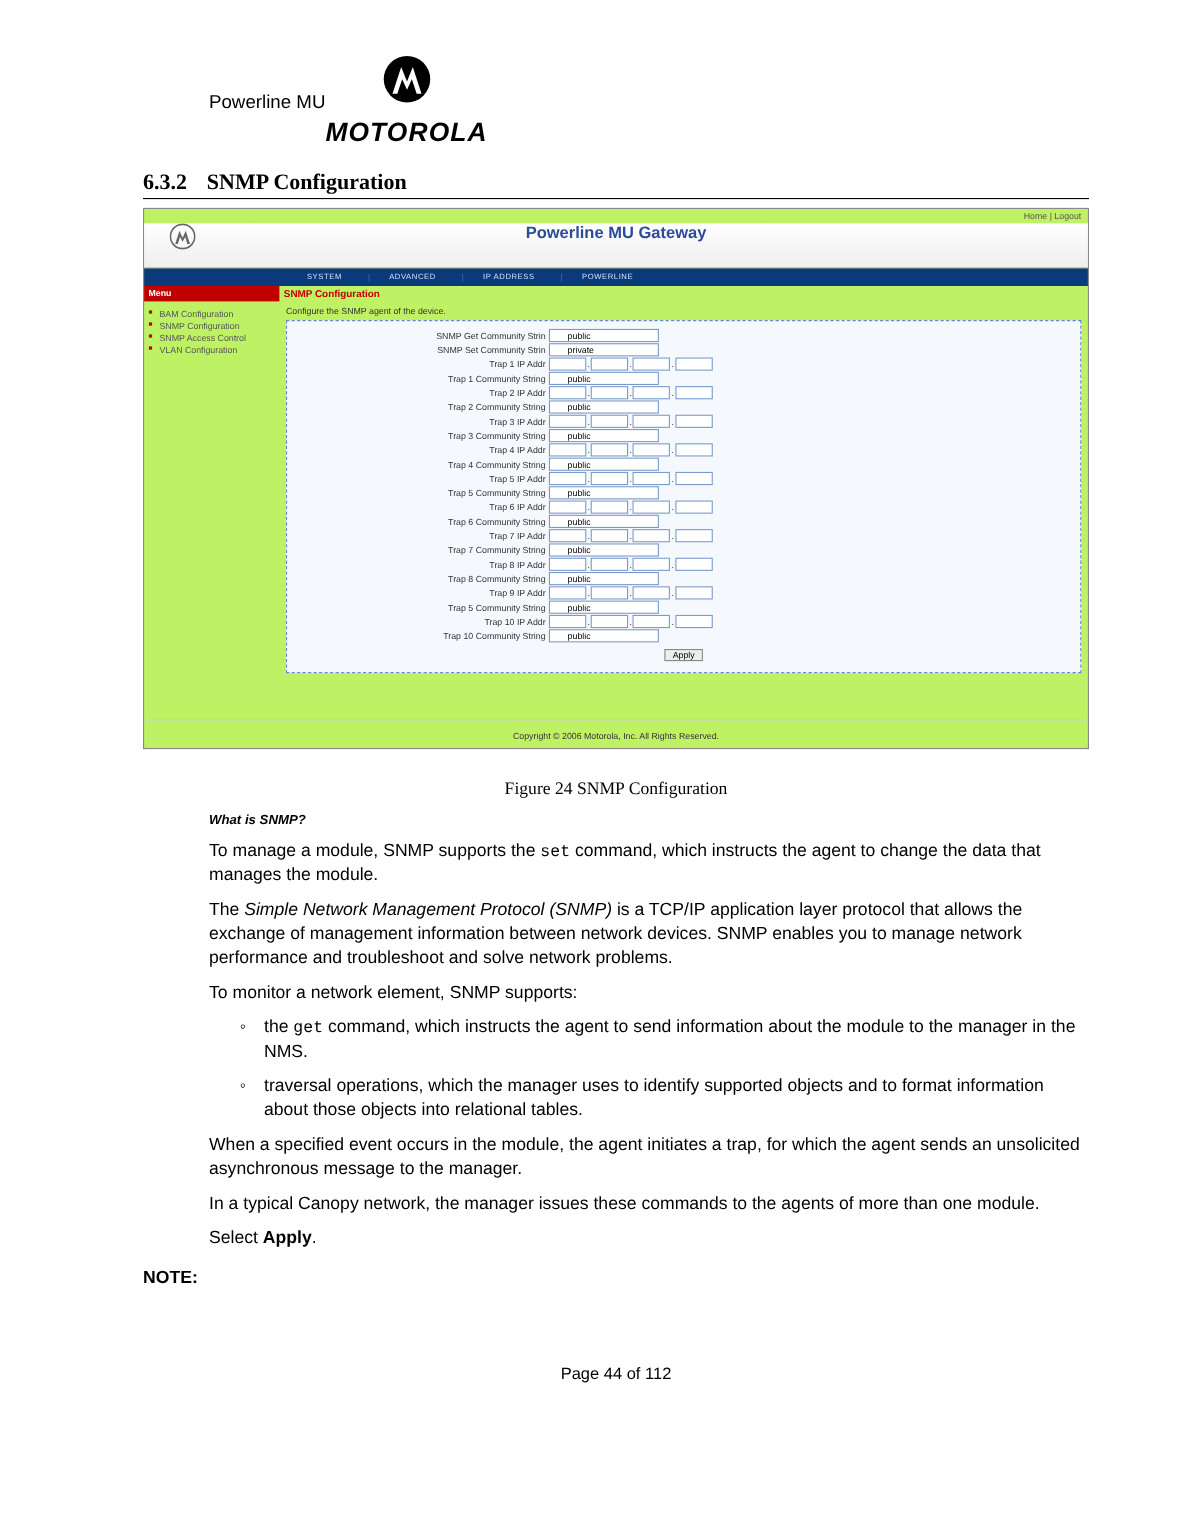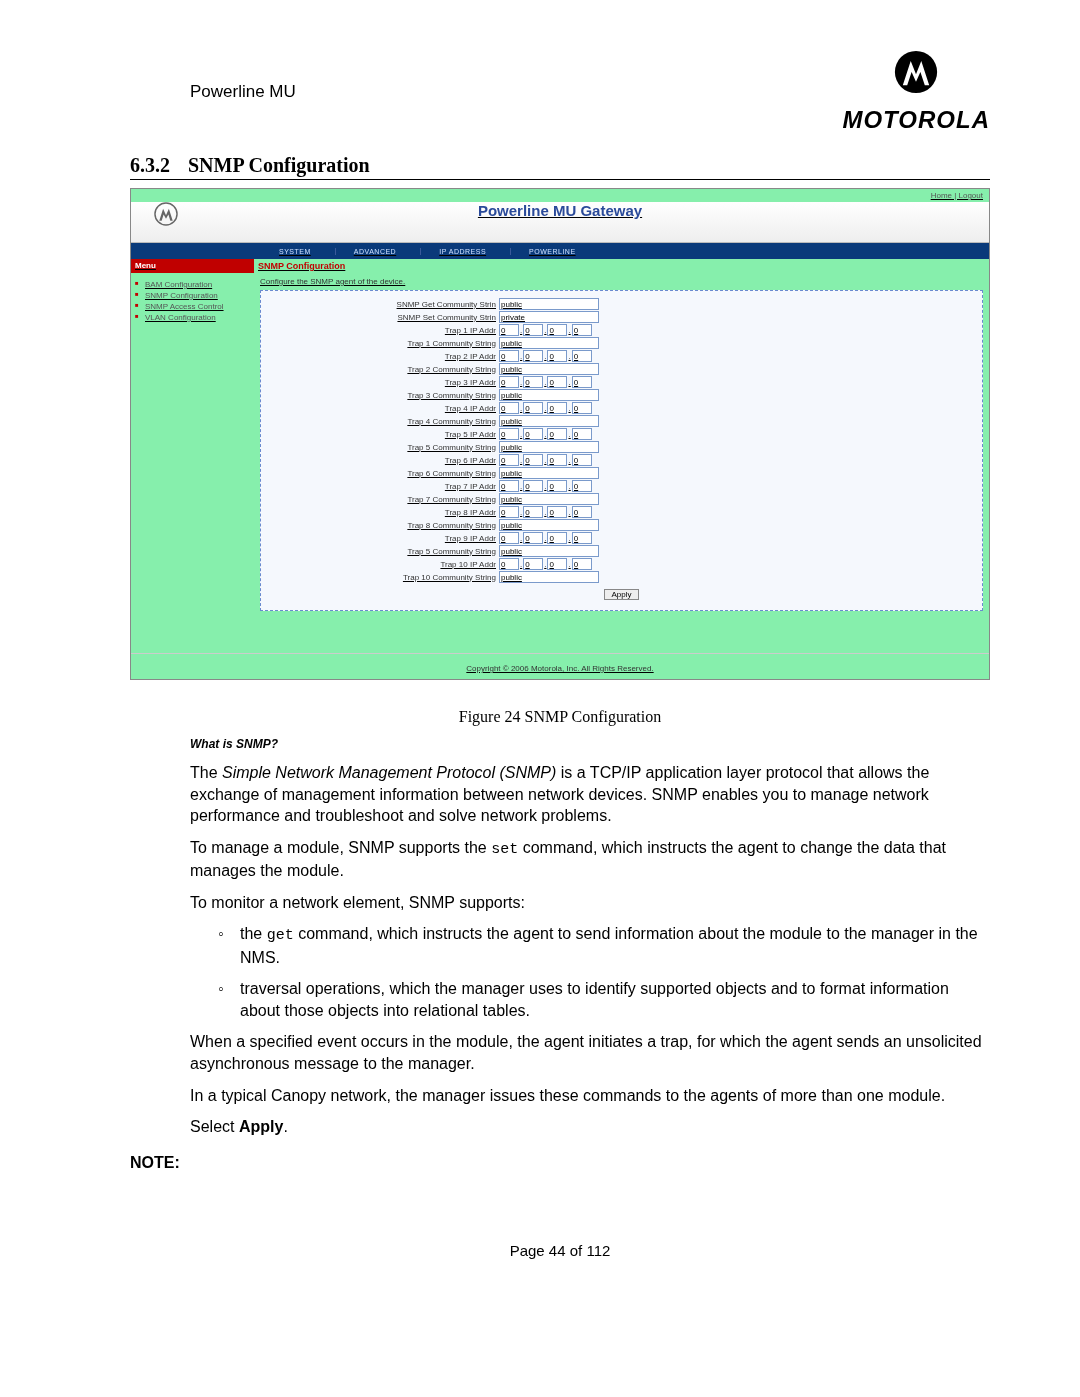--- a/index.html
+++ b/index.html
@@ -12,21 +12,21 @@
   .page {
     width: 1080px;
     min-height: 1397px;
     margin: 0 auto;
     position: relative;
     padding: 50px 90px 40px 130px;
     box-sizing: border-box;
   }
   .hdr-row {
     display: flex;
-    justify-content: space-between;
+    justify-content: flex-start;
     align-items: center;
     margin-bottom: 20px;
   }
   .hdr-row .prod {
     font-size: 17px;
     padding-left: 60px;
   }
   .hdr-row .logo {
     display: flex;
     align-items: center;
@@ -48,22 +48,21 @@
     border-bottom: 1px solid #000;
     padding-bottom: 2px;
     margin-bottom: 8px;
   }
   .section-title .num { margin-right: 18px; }
   .screenshot {
     border: 1px solid #888;
     width: 100%;
     box-sizing: border-box;
     font-size: 9px;
-    background: #86efac;
-    text-decoration: underline;
+    background: #bef264;
   }
   .ss-top {
     display: flex;
     justify-content: flex-end;
     font-size: 8px;
     color: #555;
     padding: 2px 6px;
   }
   .ss-header {
     display: flex;
@@ -166,21 +165,21 @@
   .form-row .lbl {
     width: 225px;
     text-align: right;
     font-size: 8px;
     color: #333;
     padding-right: 3px;
   }
   .form-row input {
     font-size: 8px;
     height: 12px;
-    padding: 0 1px;
+    padding: 0 16px;
     border: 1px solid #7a9acb;
     background: #fff;
     box-sizing: border-box;
   }
   .form-row .wide { width: 100px; }
   .form-row .oct { width: 20px; text-align: left; }
   .form-row .dot {
     font-size: 8px;
     padding: 0 1px;
     color: #333;
@@ -462,24 +461,24 @@
       </div>
     </div>
     <div class="ss-copy">Copyright  ©  2006  Motorola, Inc.  All Rights Reserved.</div>
   </div>
 
   <div class="figcap">Figure 24 SNMP Configuration</div>
 
   <div class="body-txt">
     <h4>What is SNMP?</h4>
     <p>
-      <span>The </span><i>Simple Network Management Protocol (SNMP)</i><span> is a TCP/IP application layer protocol that allows the exchange of management information between network devices. SNMP enables you to manage network performance and troubleshoot and solve network problems.</span>
+      <span>To manage a module, SNMP supports the </span><code>set</code><span> command, which instructs the agent to change the data that manages the module.</span>
     </p>
     <p>
-      <span>To manage a module, SNMP supports the </span><code>set</code><span> command, which instructs the agent to change the data that manages the module.</span>
+      <span>The </span><i>Simple Network Management Protocol (SNMP)</i><span> is a TCP/IP application layer protocol that allows the exchange of management information between network devices. SNMP enables you to manage network performance and troubleshoot and solve network problems.</span>
     </p>
     <p>To monitor a network element, SNMP supports:</p>
     <ul>
       <li>
         <span>the </span><code>get</code><span> command, which instructs the agent to send information about the module to the manager in the NMS.</span>
       </li>
       <li>traversal operations, which the manager uses to identify supported objects and to format information about those objects into relational tables.</li>
     </ul>
     <p>When a specified event occurs in the module, the agent initiates a trap, for which the agent sends an unsolicited asynchronous message to the manager.</p>
     <p>In a typical Canopy network, the manager issues these commands to the agents of more than one module.</p>

